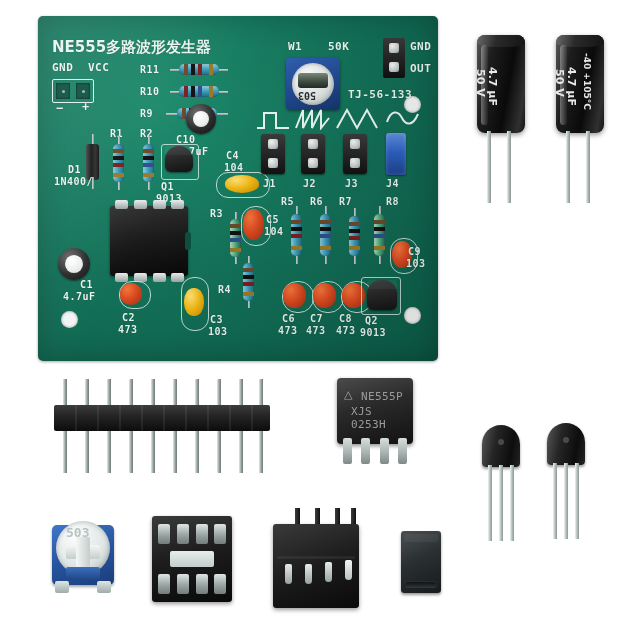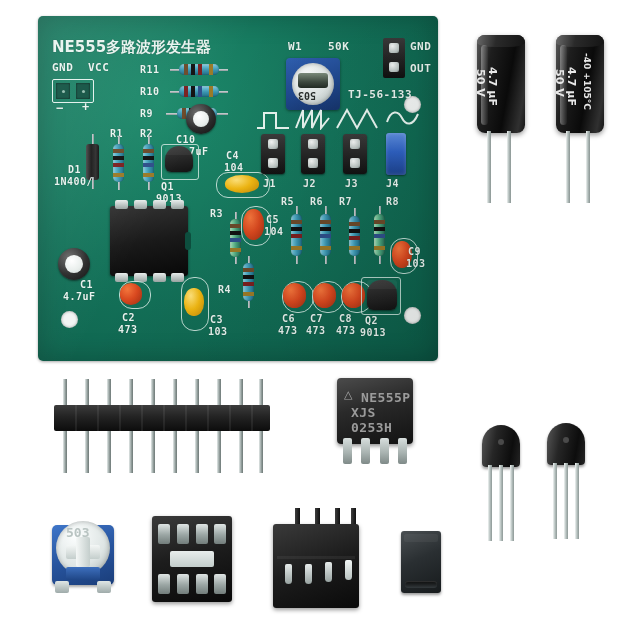--- a/index.html
+++ b/index.html
@@ -125,21 +125,21 @@
   .pinhdr .sep{position:absolute;top:0;width:2px;height:26px;background:rgba(255,255,255,.07);}
   .pinhdr .pn{position:absolute;width:4px;background:linear-gradient(90deg,#e3e9e8,#96a2a0 55%,#6d7876);}
   .pinhdr .pnt{top:-26px;height:28px;}
   .pinhdr .pnb{top:24px;height:44px;}
 
   
   .ic555{position:absolute;left:337px;top:378px;width:76px;height:66px;border-radius:4px;
       background:linear-gradient(165deg,#4b4b4b 0%,#2a2a2a 42%,#121212 100%);
       box-shadow:0 2px 4px rgba(0,0,0,.45);}
   .ic555 .txt{position:absolute;color:#9b9b9b;font-family:"DejaVu Sans Mono",monospace;
-      font-size:13px;letter-spacing:.4px;font-weight:bold;}
+      font-size:11px;letter-spacing:.4px;}
   .ic555 .lg{position:absolute;left:7px;top:11px;width:13px;height:11px;color:#a8a8a8;
       font-size:11px;font-weight:bold;line-height:11px;}
   .ic555 .leg{position:absolute;width:9px;height:26px;border-radius:2px;
       background:linear-gradient(180deg,#d7dedd 0%,#aab4b2 55%,#7f8a88 100%);}
 
   
   .to92b{position:absolute;width:38px;height:42px;border-radius:19px 19px 4px 4px;
       background:linear-gradient(100deg,#585858 0%,#262626 35%,#0d0d0d 75%,#242424 100%);
       box-shadow:0 2px 3px rgba(0,0,0,.4);}
   .to92b .dot{position:absolute;left:50%;top:14px;margin-left:-3px;width:6px;height:6px;

